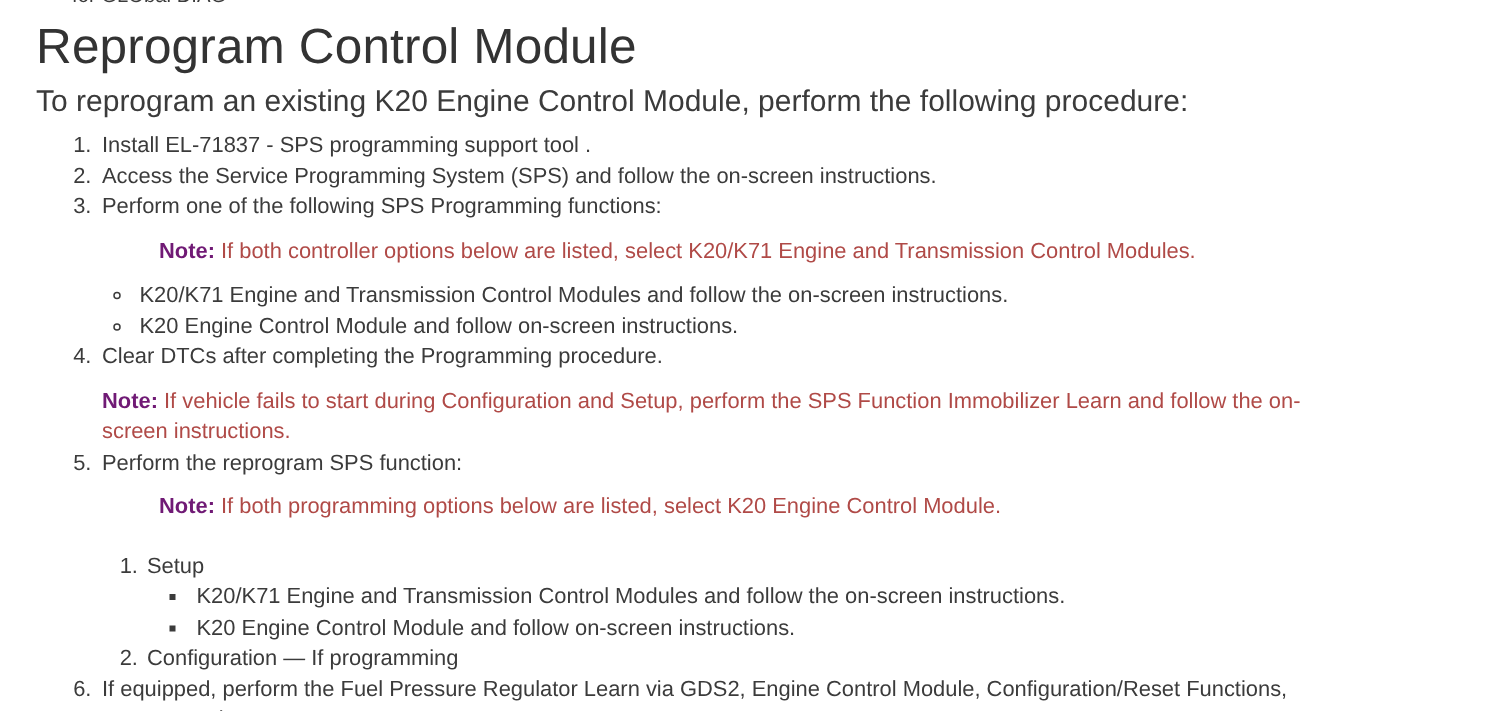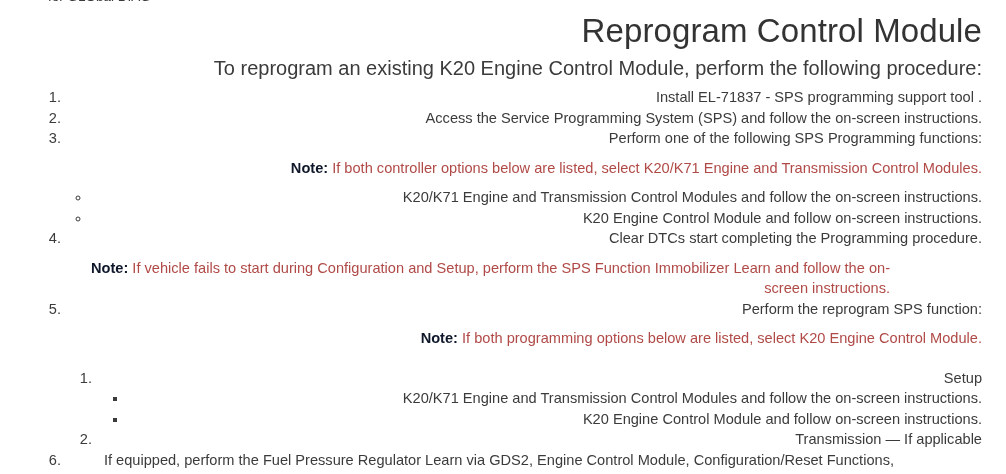--- a/index.html
+++ b/index.html
@@ -15,21 +15,20 @@
     color: #3b3b3b;
     -webkit-font-smoothing: antialiased;
   }
 
   .page {
     position: relative;
     width: 1006px;
     height: 474px;
     box-sizing: border-box;
     padding: 0 24px;
-    text-align: right;
   }
 
   
   .top-clipped {
     position: absolute;
     top: -11px;
     left: 48px;
     font-size: 13.5px;
     color: #3b3b3b;
     white-space: nowrap;
@@ -92,21 +91,21 @@
     padding-left: 3px;
   }
 
   .note {
     color: #b04a47;
     font-size: 14.6px;
     line-height: 20.5px;
   }
   .note b {
     font-weight: bold;
-    color: #0f172a;
+    color: #701a75;
   }
 
   
   .note-indented {
     display: block;
     margin: 9px 0 0 38px;
   }
   
   .note-inline {
     display: block;
@@ -146,40 +145,40 @@
 
       <span class="note note-indented"><b>Note:</b><span> If both controller options below are listed, select K20/K71 Engine and Transmission Control Modules.</span></span>
 
       <ul class="circle-list">
         <li><span>K20/K71 Engine and Transmission Control Modules and follow the on-screen instructions.</span></li>
         <li><span>K20 Engine Control Module and follow on-screen instructions.</span></li>
       </ul>
     </li>
 
     <li>
-      <span>Clear DTCs start completing the Programming procedure.</span>
+      <span>Clear DTCs after completing the Programming procedure.</span>
 
       <span class="note note-inline"><b>Note:</b><span> If vehicle fails to start during Configuration and Setup, perform the SPS Function Immobilizer Learn and follow the on-screen instructions.</span></span>
     </li>
 
     <li class="spacer-top">
       <span>Perform the reprogram SPS function:</span>
 
       <span class="note note-indented"><b>Note:</b><span> If both programming options below are listed, select K20 Engine Control Module.</span></span>
 
       <ol class="sub-steps">
         <li>
           <span>Setup</span>
           <ul class="square-list">
             <li><span>K20/K71 Engine and Transmission Control Modules and follow the on-screen instructions.</span></li>
             <li><span>K20 Engine Control Module and follow on-screen instructions.</span></li>
           </ul>
         </li>
         <li>
-          <span>Transmission — If applicable</span>
+          <span>Configuration — If programming</span>
         </li>
       </ol>
     </li>
 
     <li class="wide">
       <span>If equipped, perform the Fuel Pressure Regulator Learn via GDS2, Engine Control Module, Configuration/Reset Functions, Learn Functions.</span>
     </li>
 
   </ol>
 </div>

